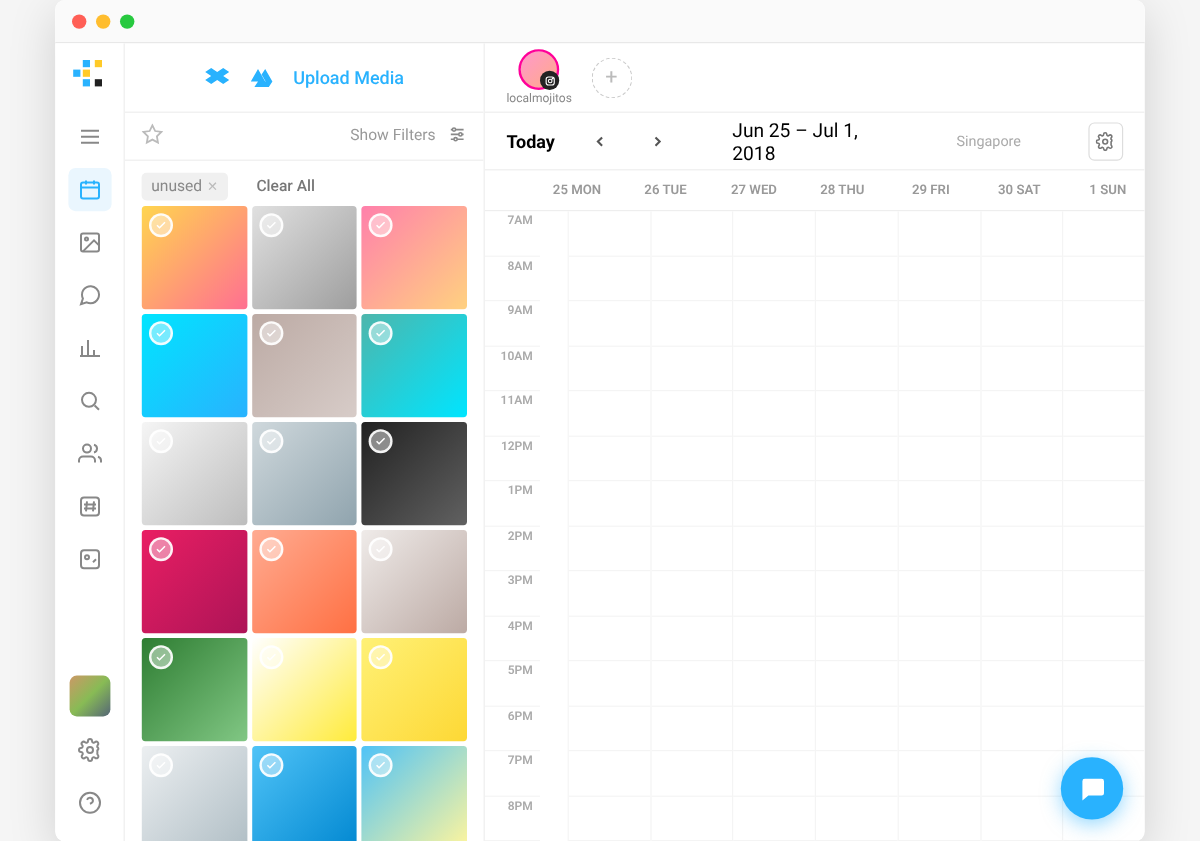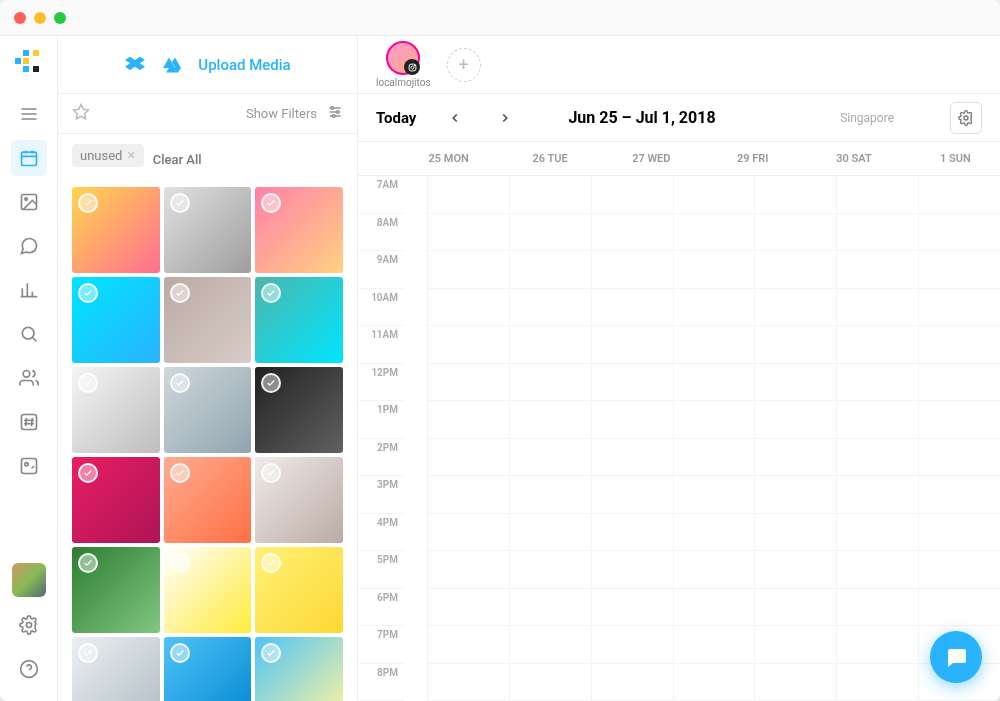--- a/index.html
+++ b/index.html
@@ -1,18 +1,18 @@
 <!DOCTYPE html>
 <html><head>
 <meta charset="utf-8">
 <style>
 * { margin: 0; padding: 0; box-sizing: border-box; font-family: -apple-system, BlinkMacSystemFont, "Segoe UI", Roboto, sans-serif; }
 body { background: #f5f5f5; display: flex; justify-content: center; align-items: center; min-height: 100vh; }
 
-.window { width: 1000px; height: 701px; background: #fff; border-radius: 8px; box-shadow: 0 10px 40px rgba(0,0,0,0.15); overflow: hidden; display: flex; flex-direction: column; }
+.window { width: 908px; height: 701px; background: #fff; border-radius: 8px; box-shadow: 0 10px 40px rgba(0,0,0,0.15); overflow: hidden; display: flex; flex-direction: column; }
 
 .titlebar { height: 36px; background: #fafafa; border-bottom: 1px solid #e8e8e8; display: flex; align-items: center; padding: 0 14px; gap: 8px; }
 .traffic-light { width: 12px; height: 12px; border-radius: 50%; }
 .red { background: #ff5f56; }
 .yellow { background: #ffbd2e; }
 .green { background: #27c93f; }
 
 .app-body { flex: 1; display: flex; overflow: hidden; }
 
 .left-rail { width: 58px; background: #fff; border-right: 1px solid #eee; display: flex; flex-direction: column; align-items: center; padding-top: 14px; }
@@ -24,21 +24,21 @@
 .rail-icon svg { width:20px; height:20px; }
 .rail-spacer { flex:1; }
 .rail-avatar { width:34px; height:34px; border-radius:6px; background: linear-gradient(135deg,#c96 0%,#8b5 50%,#567 100%); margin-bottom:10px; }
 
 .media-panel { width: 300px; border-right: 1px solid #eee; display:flex; flex-direction:column; overflow:hidden; }
 .upload-row { height:58px; display:flex; align-items:center; justify-content:center; gap:16px; border-bottom:1px solid #eee; }
 .upload-icon { color:#29b2fe; display:flex; align-items:center; }
 .upload-text { color:#29b2fe; font-size:15px; font-weight:500; cursor:pointer; }
 .filter-row { height:40px; display:flex; align-items:center; padding:0 14px; gap:10px; border-bottom:1px solid #eee; color:#999; font-size:13px; }
 .filter-spacer { flex:1; }
-.tags-row { padding: 10px 14px 20px; display:flex; align-items:flex-end; gap:9px; font-size:13px; }
+.tags-row { padding: 10px 14px 5px; display:flex; align-items:center; gap:24px; font-size:13px; }
 .tag-pill { background:#f0f0f0; border-radius:4px; padding:4px 8px; color:#888; display:flex; align-items:center; gap:4px; }
 .tag-x { font-size:11px; color:#bbb; cursor:pointer; }
 .clear-all { color:#777; cursor:pointer; font-weight:500; }
 
 .media-grid { flex:1; overflow-y:auto; display:grid; grid-template-columns: repeat(3, 1fr); gap:4px; padding: 0 14px 10px; grid-auto-rows: 86px; }
 .media-item { position:relative; border-radius:3px; overflow:hidden; cursor:pointer; }
 .media-check { position:absolute; top:6px; left:6px; width:20px; height:20px; border-radius:50%; background:rgba(255,255,255,0.45); border:2px solid rgba(255,255,255,0.9); display:flex; align-items:center; justify-content:center; }
 .media-check svg { width:10px; height:10px; stroke:#fff; }
 
 .calendar-panel { flex:1; display:flex; flex-direction:column; overflow:hidden; position:relative; }
@@ -46,21 +46,21 @@
 .acct-avatar { display:flex; flex-direction:column; align-items:center; gap:2px; }
 .acct-circle { width:34px; height:34px; border-radius:50%; border:2px solid #f09; background:linear-gradient(135deg,#f9c,#fa8); position:relative; }
 .acct-badge { position:absolute; bottom:-2px; right:-2px; width:16px; height:16px; border-radius:50%; background:#222; display:flex; align-items:center; justify-content:center; }
 .acct-badge svg { width:9px; height:9px; }
 .acct-label { font-size:10px; color:#888; }
 .add-acct { width:34px; height:34px; border-radius:50%; border:1.5px dashed #ccc; display:flex; align-items:center; justify-content:center; color:#bbb; cursor:pointer; font-size:18px; }
 
 .cal-controls { height:48px; display:flex; align-items:center; padding:0 18px; gap:28px; border-bottom:1px solid #eee; }
 .today-btn { font-weight:700; font-size:15px; cursor:pointer; }
 .nav-arrow { width:22px; height:22px; display:flex; align-items:center; justify-content:center; cursor:pointer; color:#555; }
-.date-range { font-weight:700; font-size:16px; margin-left:24px; }
+.date-range { font-weight:400; font-size:16px; margin-left:24px; }
 .ctrl-spacer { flex:1; }
 .tz-label { font-size:12px; color:#aaa; margin-right:20px; }
 .view-seg { display:flex; border:1px solid #ddd; border-radius:5px; overflow:hidden; }
 .view-btn { padding:6px 12px; font-size:13px; cursor:pointer; color:#444; border-right:1px solid #ddd; }
 .view-btn:last-child { border-right:none; }
 .view-btn.active { background:#eaf6fe; color:#29b2fe; }
 .gear { width:32px; height:32px; border:1px solid #ddd; border-radius:5px; display:flex; align-items:center; justify-content:center; margin-left:8px; cursor:pointer; color:#777; }
 
 .day-header { height:34px; display:flex; border-bottom:1px solid #eee; }
 .time-col { width:46px; }
@@ -391,20 +391,21 @@
             </svg>
         </div>
       </div>
 
       <div class="day-header">
         <div class="time-col"></div>
         <div id="day-headers" style="flex:1; display:flex;gap:12px;">
             <div class="day-col">25 MON</div>
             <div class="day-col">26 TUE</div>
             <div class="day-col">27 WED</div>
+            <div class="day-col">28 THU</div>
             <div class="day-col">29 FRI</div>
             <div class="day-col">30 SAT</div>
             <div class="day-col">1 SUN</div>
           </div>
       </div>
 
       <div class="cal-scroll">
         <div class="time-labels" id="time-labels">
             <div class="time-slot">7AM</div>
             <div class="time-slot">8AM</div>

